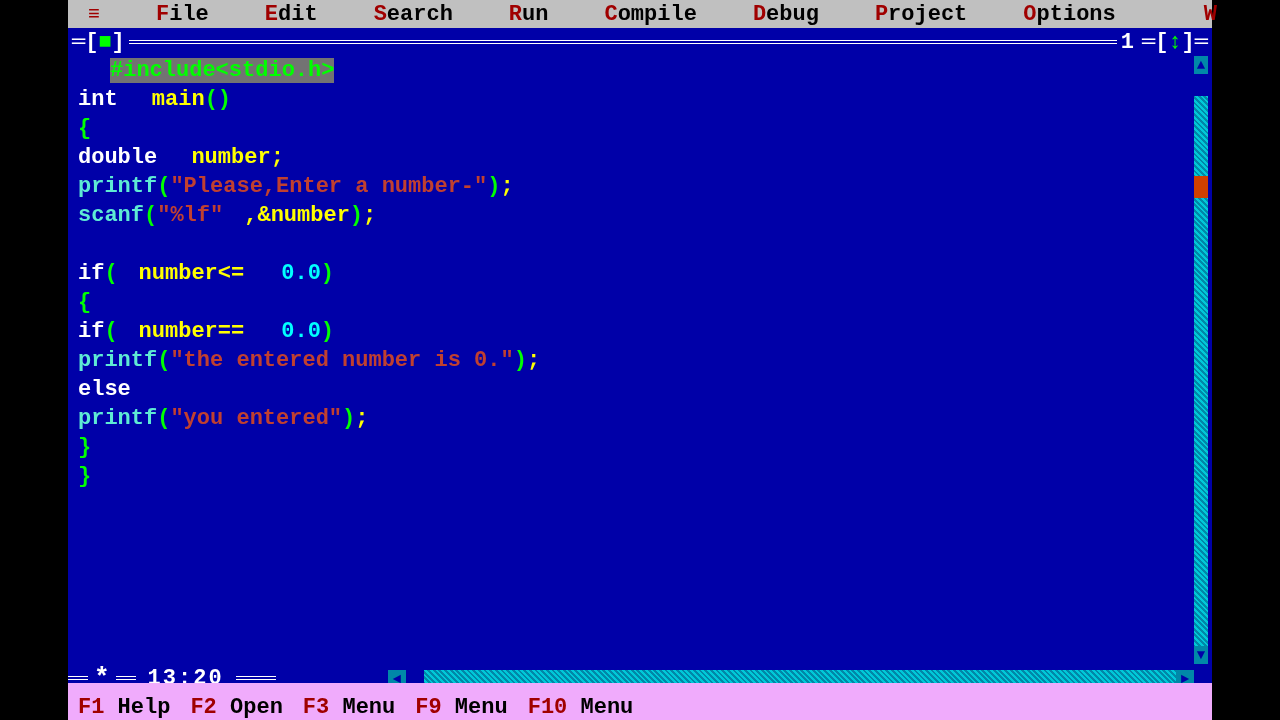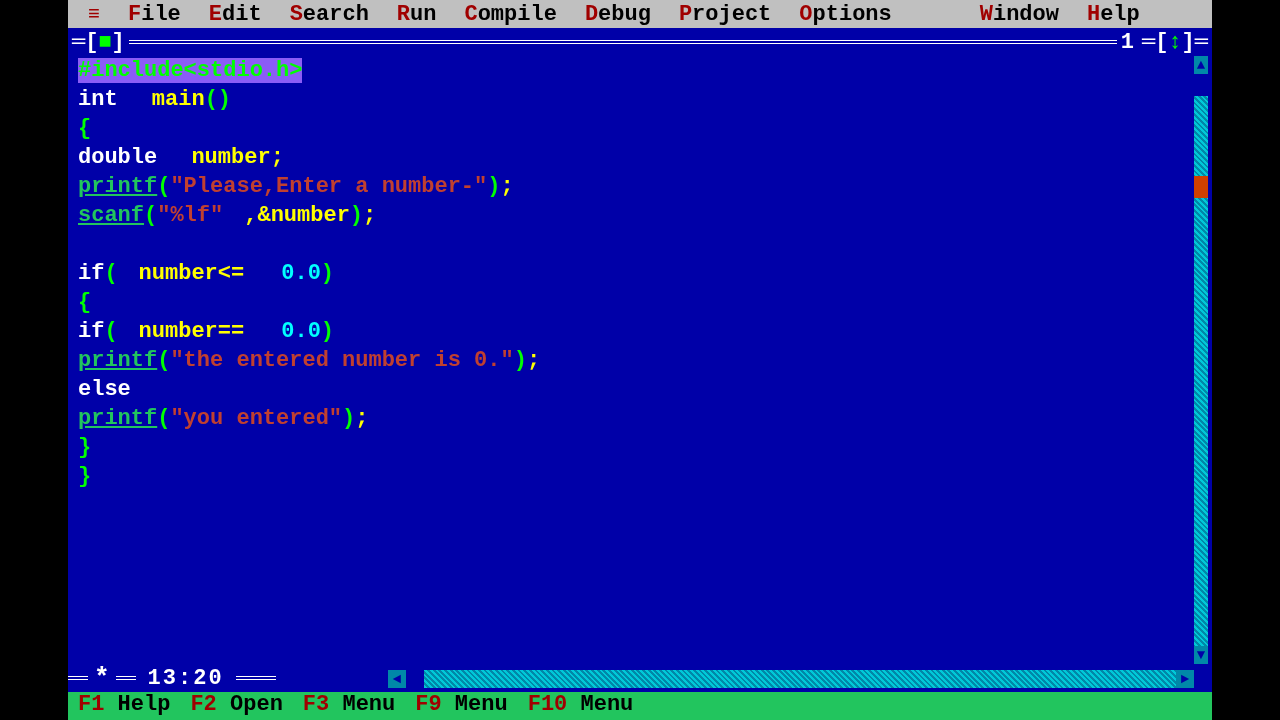--- a/index.html
+++ b/index.html
@@ -29,20 +29,21 @@
 }
 .menu-burger {
   color: #a00000;
   font-size: 20px;
   cursor: pointer;
 }
 .menu-item {
   color: #000;
   cursor: pointer;
   white-space: nowrap;
+  margin-left: 28px;
 }
 .menu-item .hotkey { color: #a00000; }
 .window-frame {
   position: absolute;
   left: 68px;
   right: 68px;
   top: 28px;
   bottom: 28px;
   background: #0000a8;
 }
@@ -163,35 +164,35 @@
   bottom: 28px;
   line-height: 29px;
   white-space: pre;
   overflow: hidden;
 }
 .line { height: 29px; }
 .tok-pre { color: #00ff00; }
 .tok-kw { color: #fff; }
 .tok-id { color: #ffff00; padding-left: 21px; }
 .tok-punc { color: #ffff00; }
-.tok-fn { color: #22c55e; text-decoration: underline; }
+.tok-fn { color: #5eead4; }
 .tok-num { color: #00ffff; margin-left: 37px; }
 .tok-str { color: #c04030; }
 .tok-paren { color: #00ff00; }
 .tok-brace { color: #00ff00; }
-.sel { background: #8b5cf6; color: #fff; }
+.sel { background: #737373; color: #fff; margin-left: 32px; }
 .statusbar {
   position: absolute;
   bottom: 0;
   left: 68px;
   right: 68px;
-  height: 28px;
-  background: #22c55e;
-  display: flex;
-  align-items: flex-start;
+  height: 37px;
+  background: #f0abfc;
+  display: flex;
+  align-items: flex-end;
   padding: 0 10px;
   gap: 20px;
 }
 .status-item { white-space: nowrap; }
 .status-key { color: #a00000; }
 .status-label { color: #000; }
 </style>
 </head>
 <body>
 

